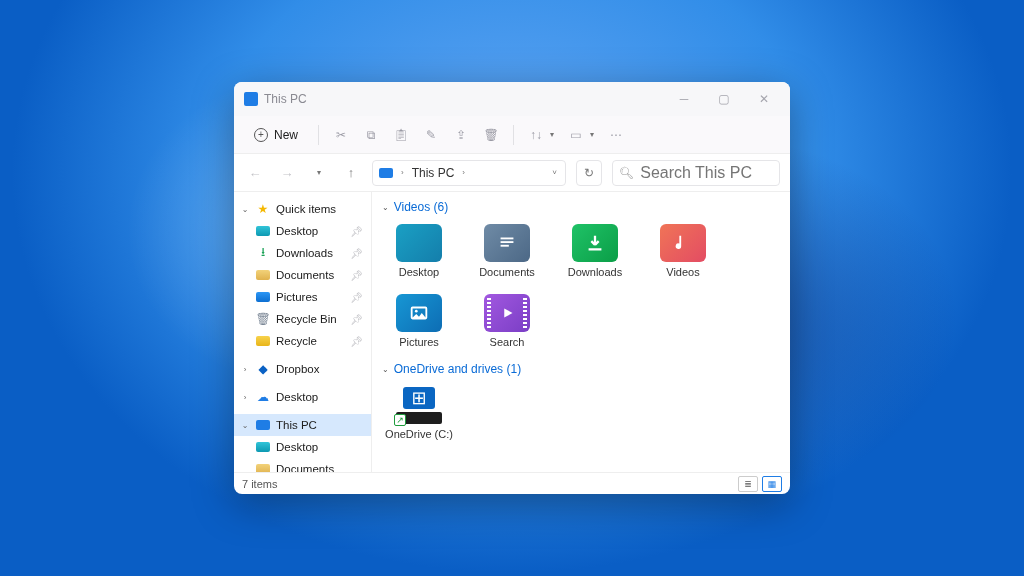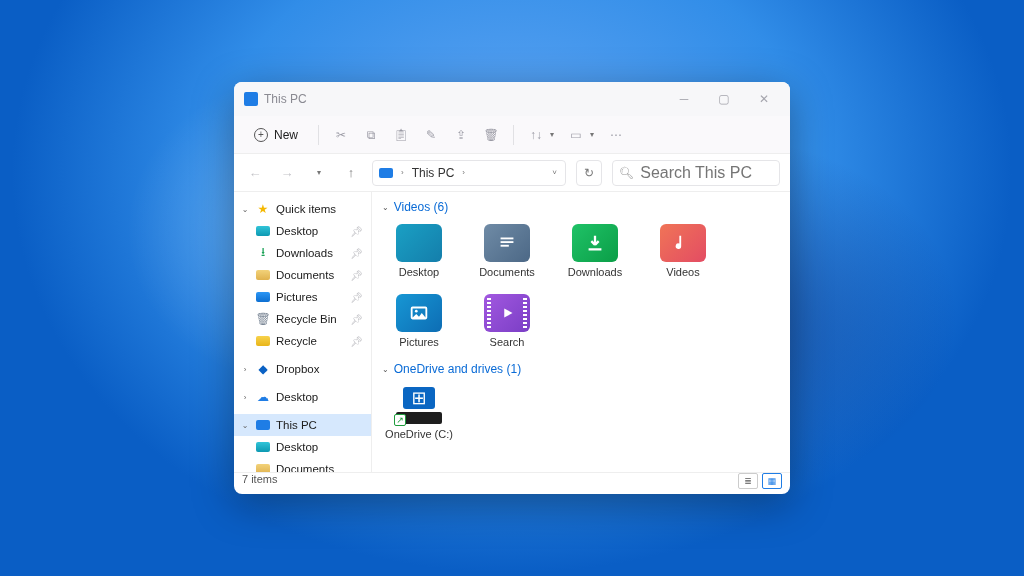--- a/index.html
+++ b/index.html
@@ -82,21 +82,21 @@
   .t-videos::before{left:3px}.t-videos::after{right:3px}
   .bigicon svg{width:22px;height:22px}
   .tilelabel{font-size:11px;color:#333;text-align:center}
   .driveicon{width:46px;height:38px;position:relative}
   .driveicon .base{position:absolute;bottom:0;left:0;right:0;height:12px;background:#1e1e1e;border-radius:2px}
   .driveicon .led{position:absolute;bottom:4px;left:4px;width:4px;height:4px;background:#20d060;border-radius:50%}
   .driveicon .top{position:absolute;top:1px;left:7px;width:32px;height:22px;background:#0a66c2;border-radius:3px;display:flex;align-items:center;justify-content:center}
   .driveicon .top span{font-size:18px;color:#fff}
   .shortcut{position:absolute;left:-2px;bottom:-2px;width:12px;height:12px;background:#fff;border:1px solid #1d9c3c;color:#1d9c3c;font-size:9px;display:flex;align-items:center;justify-content:center;border-radius:2px}
   
-  .status{height:22px;border-top:1px solid #eee;display:flex;align-items:flex-start;padding:0 8px;font-size:11px;color:#555}
+  .status{height:22px;border-top:1px solid #eee;display:flex;align-items:center;padding:0 8px;font-size:11px;color:#555}
   .status .spacer{flex:1}
   .viewbtn{width:20px;height:16px;border:1px solid #ccc;border-radius:2px;margin-left:4px;display:flex;align-items:center;justify-content:center;font-size:9px;color:#555;cursor:pointer}
   .viewbtn.active{border-color:#1f7de5;color:#1f7de5}
 </style>
 </head>
 <body>
 
 <div class="window">
 
   <div class="titlebar">

